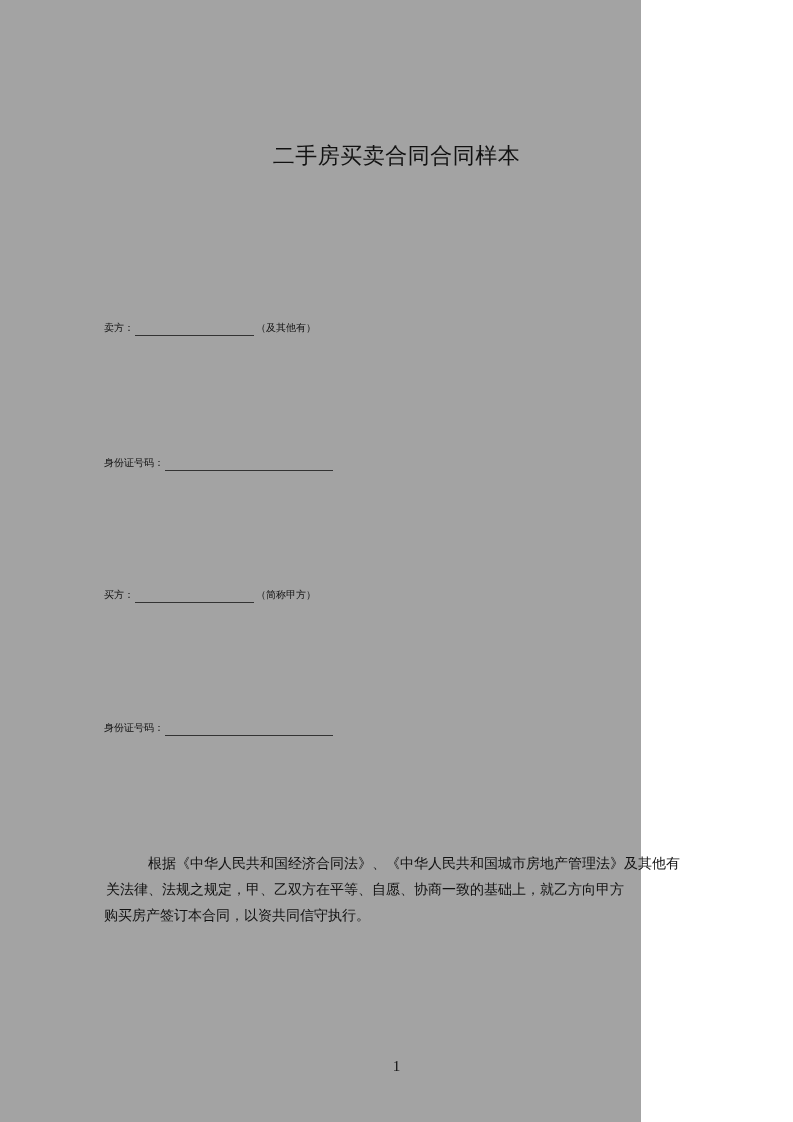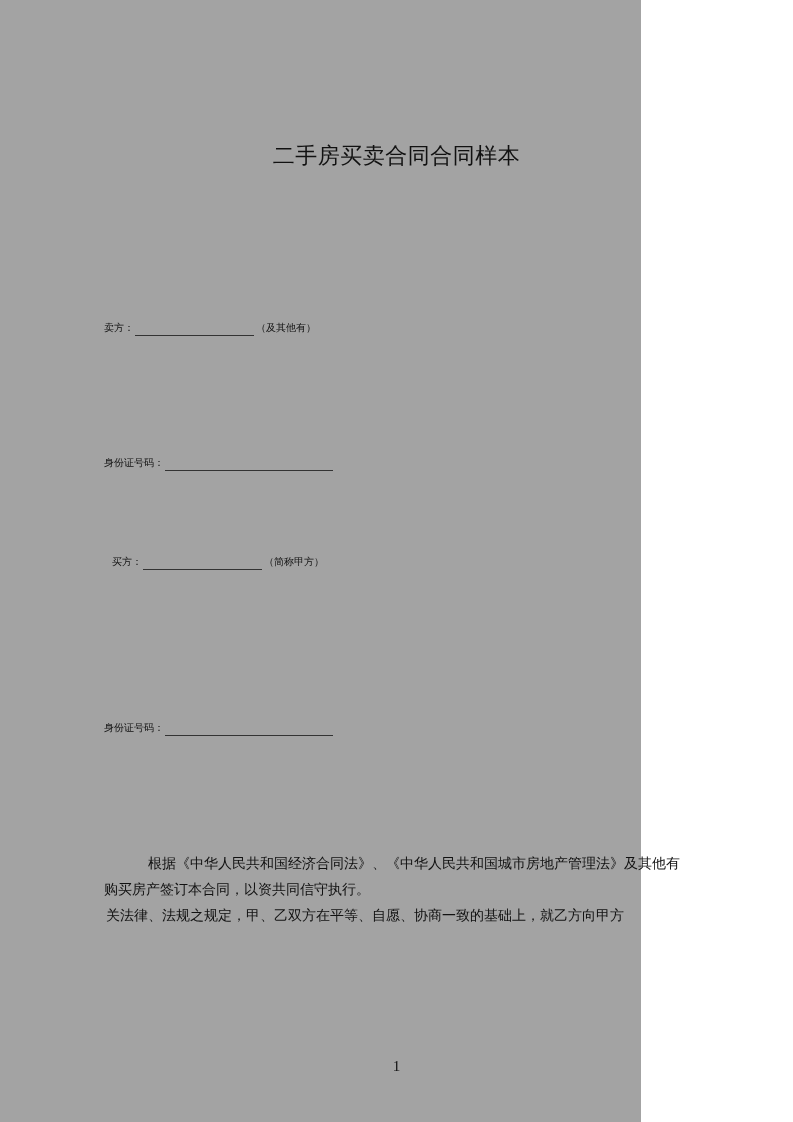--- a/index.html
+++ b/index.html
@@ -91,32 +91,32 @@
     <span>卖方：</span>
     <span class="blank short"></span>
     <span>（及其他有）</span>
   </div>
 
   <div class="field-line" style="top:453px;">
     <span>身份证号码：</span>
     <span class="blank long"></span>
   </div>
 
-  <div class="field-line" style="top:552px;margin-left:8px;">
+  <div class="field-line" style="top:585px;">
     <span>买方：</span>
     <span class="blank short"></span>
     <span>（简称甲方）</span>
   </div>
 
   <div class="field-line" style="top:718px;">
     <span>身份证号码：</span>
     <span class="blank long"></span>
   </div>
 
   <div class="paragraph">
     <span class="line indent1">根据《中华人民共和国经济合同法》、《中华人民共和国城市房地产管理法》及其他有</span>
+    <span class="line indent2">关法律、法规之规定，甲、乙双方在平等、自愿、协商一致的基础上，就乙方向甲方</span>
     <span class="line">购买房产签订本合同，以资共同信守执行。</span>
-    <span class="line indent2">关法律、法规之规定，甲、乙双方在平等、自愿、协商一致的基础上，就乙方向甲方</span>
   </div>
 
   <div class="page-number">1</div>
 
 </div>
 
 </body></html>

